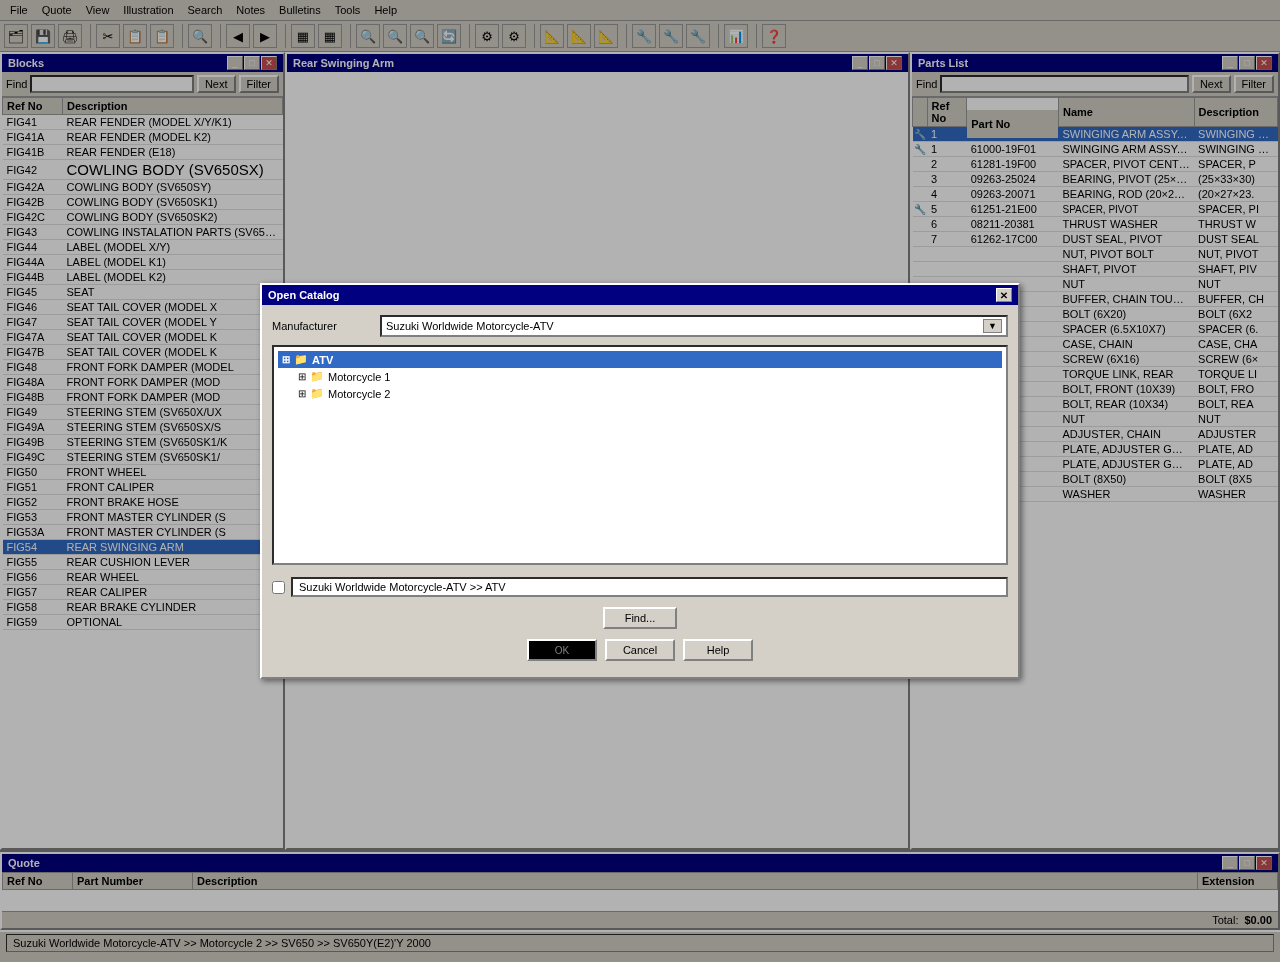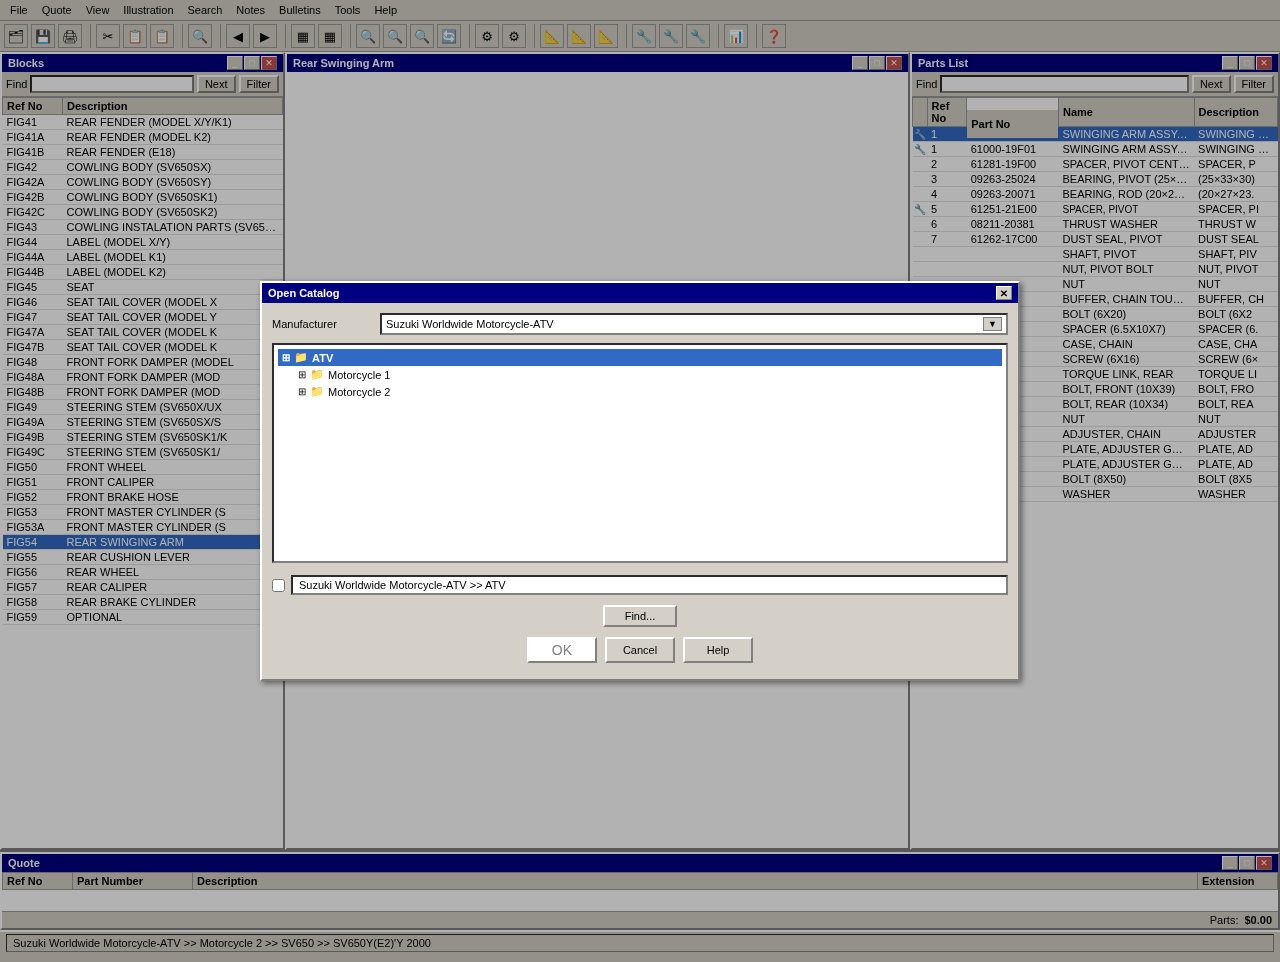--- a/index.html
+++ b/index.html
@@ -169,21 +169,21 @@
               <tr>
       <td style="border:0;border-bottom:1px solid #e0e0e0;padding:1px 4px;font-size:11px;white-space:nowrap;">FIG41A</td>
       <td style="border:0;border-bottom:1px solid #e0e0e0;padding:1px 4px;font-size:11px;white-space:nowrap;overflow:hidden;max-width:220px;text-overflow:ellipsis;">REAR FENDER (MODEL K2)</td>
     </tr>
               <tr>
       <td style="border:0;border-bottom:1px solid #e0e0e0;padding:1px 4px;font-size:11px;white-space:nowrap;">FIG41B</td>
       <td style="border:0;border-bottom:1px solid #e0e0e0;padding:1px 4px;font-size:11px;white-space:nowrap;overflow:hidden;max-width:220px;text-overflow:ellipsis;">REAR FENDER (E18)</td>
     </tr>
               <tr>
       <td style="border:0;border-bottom:1px solid #e0e0e0;padding:1px 4px;font-size:11px;white-space:nowrap;">FIG42</td>
-      <td style="border:0;border-bottom:1px solid #e0e0e0;padding:1px 4px;font-size:11px;white-space:nowrap;overflow:hidden;max-width:220px;text-overflow:ellipsis;">COWLING BODY (SV650SX)</td>
+      <td style="border:0;border-bottom:1px solid #e0e0e0;padding:1px 4px;font-size:15px;white-space:nowrap;overflow:hidden;max-width:220px;text-overflow:ellipsis;">COWLING BODY (SV650SX)</td>
     </tr>
               <tr>
       <td style="border:0;border-bottom:1px solid #e0e0e0;padding:1px 4px;font-size:11px;white-space:nowrap;">FIG42A</td>
       <td style="border:0;border-bottom:1px solid #e0e0e0;padding:1px 4px;font-size:11px;white-space:nowrap;overflow:hidden;max-width:220px;text-overflow:ellipsis;">COWLING BODY (SV650SY)</td>
     </tr>
               <tr>
       <td style="border:0;border-bottom:1px solid #e0e0e0;padding:1px 4px;font-size:11px;white-space:nowrap;">FIG42B</td>
       <td style="border:0;border-bottom:1px solid #e0e0e0;padding:1px 4px;font-size:11px;white-space:nowrap;overflow:hidden;max-width:220px;text-overflow:ellipsis;">COWLING BODY (SV650SK1)</td>
     </tr>
               <tr>
@@ -453,29 +453,29 @@
       <td style="border:0;border-bottom:1px solid #e0e0e0;padding:1px 2px;font-size:10px;text-align:center;"></td>
       <td style="border:0;border-bottom:1px solid #e0e0e0;padding:1px 4px;font-size:11px;">7</td>
       <td style="border:0;border-bottom:1px solid #e0e0e0;padding:1px 4px;font-size:11px;white-space:nowrap;overflow:hidden;text-overflow:ellipsis;">61262-17C00</td>
       <td style="border:0;border-bottom:1px solid #e0e0e0;padding:1px 4px;font-size:11px;white-space:nowrap;overflow:hidden;text-overflow:ellipsis;">DUST SEAL, PIVOT</td>
       <td style="border:0;border-bottom:1px solid #e0e0e0;padding:1px 4px;font-size:11px;white-space:nowrap;overflow:hidden;text-overflow:ellipsis;">DUST SEAL</td>
     </tr>
               <tr>
       <td style="border:0;border-bottom:1px solid #e0e0e0;padding:1px 2px;font-size:10px;text-align:center;"></td>
       <td style="border:0;border-bottom:1px solid #e0e0e0;padding:1px 4px;font-size:11px;"></td>
       <td style="border:0;border-bottom:1px solid #e0e0e0;padding:1px 4px;font-size:11px;white-space:nowrap;overflow:hidden;text-overflow:ellipsis;"></td>
+      <td style="border:0;border-bottom:1px solid #e0e0e0;padding:1px 4px;font-size:11px;white-space:nowrap;overflow:hidden;text-overflow:ellipsis;">NUT, PIVOT BOLT</td>
+      <td style="border:0;border-bottom:1px solid #e0e0e0;padding:1px 4px;font-size:11px;white-space:nowrap;overflow:hidden;text-overflow:ellipsis;">NUT, PIVOT</td>
+    </tr>
+              <tr>
+      <td style="border:0;border-bottom:1px solid #e0e0e0;padding:1px 2px;font-size:10px;text-align:center;"></td>
+      <td style="border:0;border-bottom:1px solid #e0e0e0;padding:1px 4px;font-size:11px;"></td>
+      <td style="border:0;border-bottom:1px solid #e0e0e0;padding:1px 4px;font-size:11px;white-space:nowrap;overflow:hidden;text-overflow:ellipsis;"></td>
       <td style="border:0;border-bottom:1px solid #e0e0e0;padding:1px 4px;font-size:11px;white-space:nowrap;overflow:hidden;text-overflow:ellipsis;">SHAFT, PIVOT</td>
       <td style="border:0;border-bottom:1px solid #e0e0e0;padding:1px 4px;font-size:11px;white-space:nowrap;overflow:hidden;text-overflow:ellipsis;">SHAFT, PIV</td>
-    </tr>
-              <tr>
-      <td style="border:0;border-bottom:1px solid #e0e0e0;padding:1px 2px;font-size:10px;text-align:center;"></td>
-      <td style="border:0;border-bottom:1px solid #e0e0e0;padding:1px 4px;font-size:11px;"></td>
-      <td style="border:0;border-bottom:1px solid #e0e0e0;padding:1px 4px;font-size:11px;white-space:nowrap;overflow:hidden;text-overflow:ellipsis;"></td>
-      <td style="border:0;border-bottom:1px solid #e0e0e0;padding:1px 4px;font-size:11px;white-space:nowrap;overflow:hidden;text-overflow:ellipsis;">NUT, PIVOT BOLT</td>
-      <td style="border:0;border-bottom:1px solid #e0e0e0;padding:1px 4px;font-size:11px;white-space:nowrap;overflow:hidden;text-overflow:ellipsis;">NUT, PIVOT</td>
     </tr>
               <tr>
       <td style="border:0;border-bottom:1px solid #e0e0e0;padding:1px 2px;font-size:10px;text-align:center;"></td>
       <td style="border:0;border-bottom:1px solid #e0e0e0;padding:1px 4px;font-size:11px;"></td>
       <td style="border:0;border-bottom:1px solid #e0e0e0;padding:1px 4px;font-size:11px;white-space:nowrap;overflow:hidden;text-overflow:ellipsis;"></td>
       <td style="border:0;border-bottom:1px solid #e0e0e0;padding:1px 4px;font-size:11px;white-space:nowrap;overflow:hidden;text-overflow:ellipsis;">NUT</td>
       <td style="border:0;border-bottom:1px solid #e0e0e0;padding:1px 4px;font-size:11px;white-space:nowrap;overflow:hidden;text-overflow:ellipsis;">NUT</td>
     </tr>
               <tr>
       <td style="border:0;border-bottom:1px solid #e0e0e0;padding:1px 2px;font-size:10px;text-align:center;"></td>
@@ -601,21 +601,21 @@
                 <th style="background:#d4d0c8;border:1px solid #999;padding:2px 4px;text-align:left;font-size:11px;width:120px;">Part Number</th>
                 <th style="background:#d4d0c8;border:1px solid #999;padding:2px 4px;text-align:left;font-size:11px;">Description</th>
                 <th style="background:#d4d0c8;border:1px solid #999;padding:2px 4px;text-align:left;font-size:11px;width:80px;">Extension</th>
               </tr>
             </thead>
             <tbody id="quote-tbody"></tbody>
           </table>
         </div>
       </div>
       <div style="background:#d4d0c8; border-top:1px solid #999; padding:2px 6px; display:flex; justify-content:flex-end; align-items:center; gap:6px; font-size:11px;">
-        <span>Parts:</span>
+        <span>Total:</span>
         <span style="font-weight:bold;">$0.00</span>
       </div>
     </div>
   </div>
 
   <div class="statusbar">
     <div class="statusbar-text" style="flex:1;">Suzuki Worldwide Motorcycle-ATV &gt;&gt; Motorcycle 2 &gt;&gt; SV650 &gt;&gt; SV650Y(E2)'Y 2000</div>
   </div>
 </div>
 
@@ -656,19 +656,19 @@
       <div style="display:flex;align-items:center;gap:6px;margin-top:6px;">
         <input type="checkbox" style="width: 13px; height: 13px;">
         <div class="dialog-path-bar" style="flex:1;border:2px inset #808080;background:white;padding:2px 6px;font-size:11px;min-height:20px;">Suzuki Worldwide Motorcycle-ATV &gt;&gt; ATV</div>
       </div>
 
       <div class="find-btn-dialog">
         <button style="padding:3px 20px;background:#d4d0c8;border:2px solid;border-color:#fff #808080 #808080 #fff;font-size:11px;cursor:pointer;">Find...</button>
       </div>
 
       <div class="dialog-buttons">
-        <button class="dialog-btn disabled" style="padding:3px 8px;background:#ffffff;border:2px solid;border-color:#fff #808080 #808080 #fff;font-size:14px;cursor:pointer;min-width:70px;color:#808080;">OK</button>
+        <button class="dialog-btn disabled" style="padding:3px 8px;background:#000000;border:2px solid;border-color:#fff #808080 #808080 #fff;font-size:10px;cursor:pointer;min-width:70px;color:#808080;">OK</button>
         <button class="dialog-btn" style="padding:3px 16px;background:#d4d0c8;border:2px solid;border-color:#fff #808080 #808080 #fff;font-size:11px;cursor:pointer;min-width:70px;">Cancel</button>
         <button class="dialog-btn" style="padding:3px 16px;background:#d4d0c8;border:2px solid;border-color:#fff #808080 #808080 #fff;font-size:11px;cursor:pointer;min-width:70px;">Help</button>
       </div>
     </div>
   </div>
 </div>
 
 </body></html>

